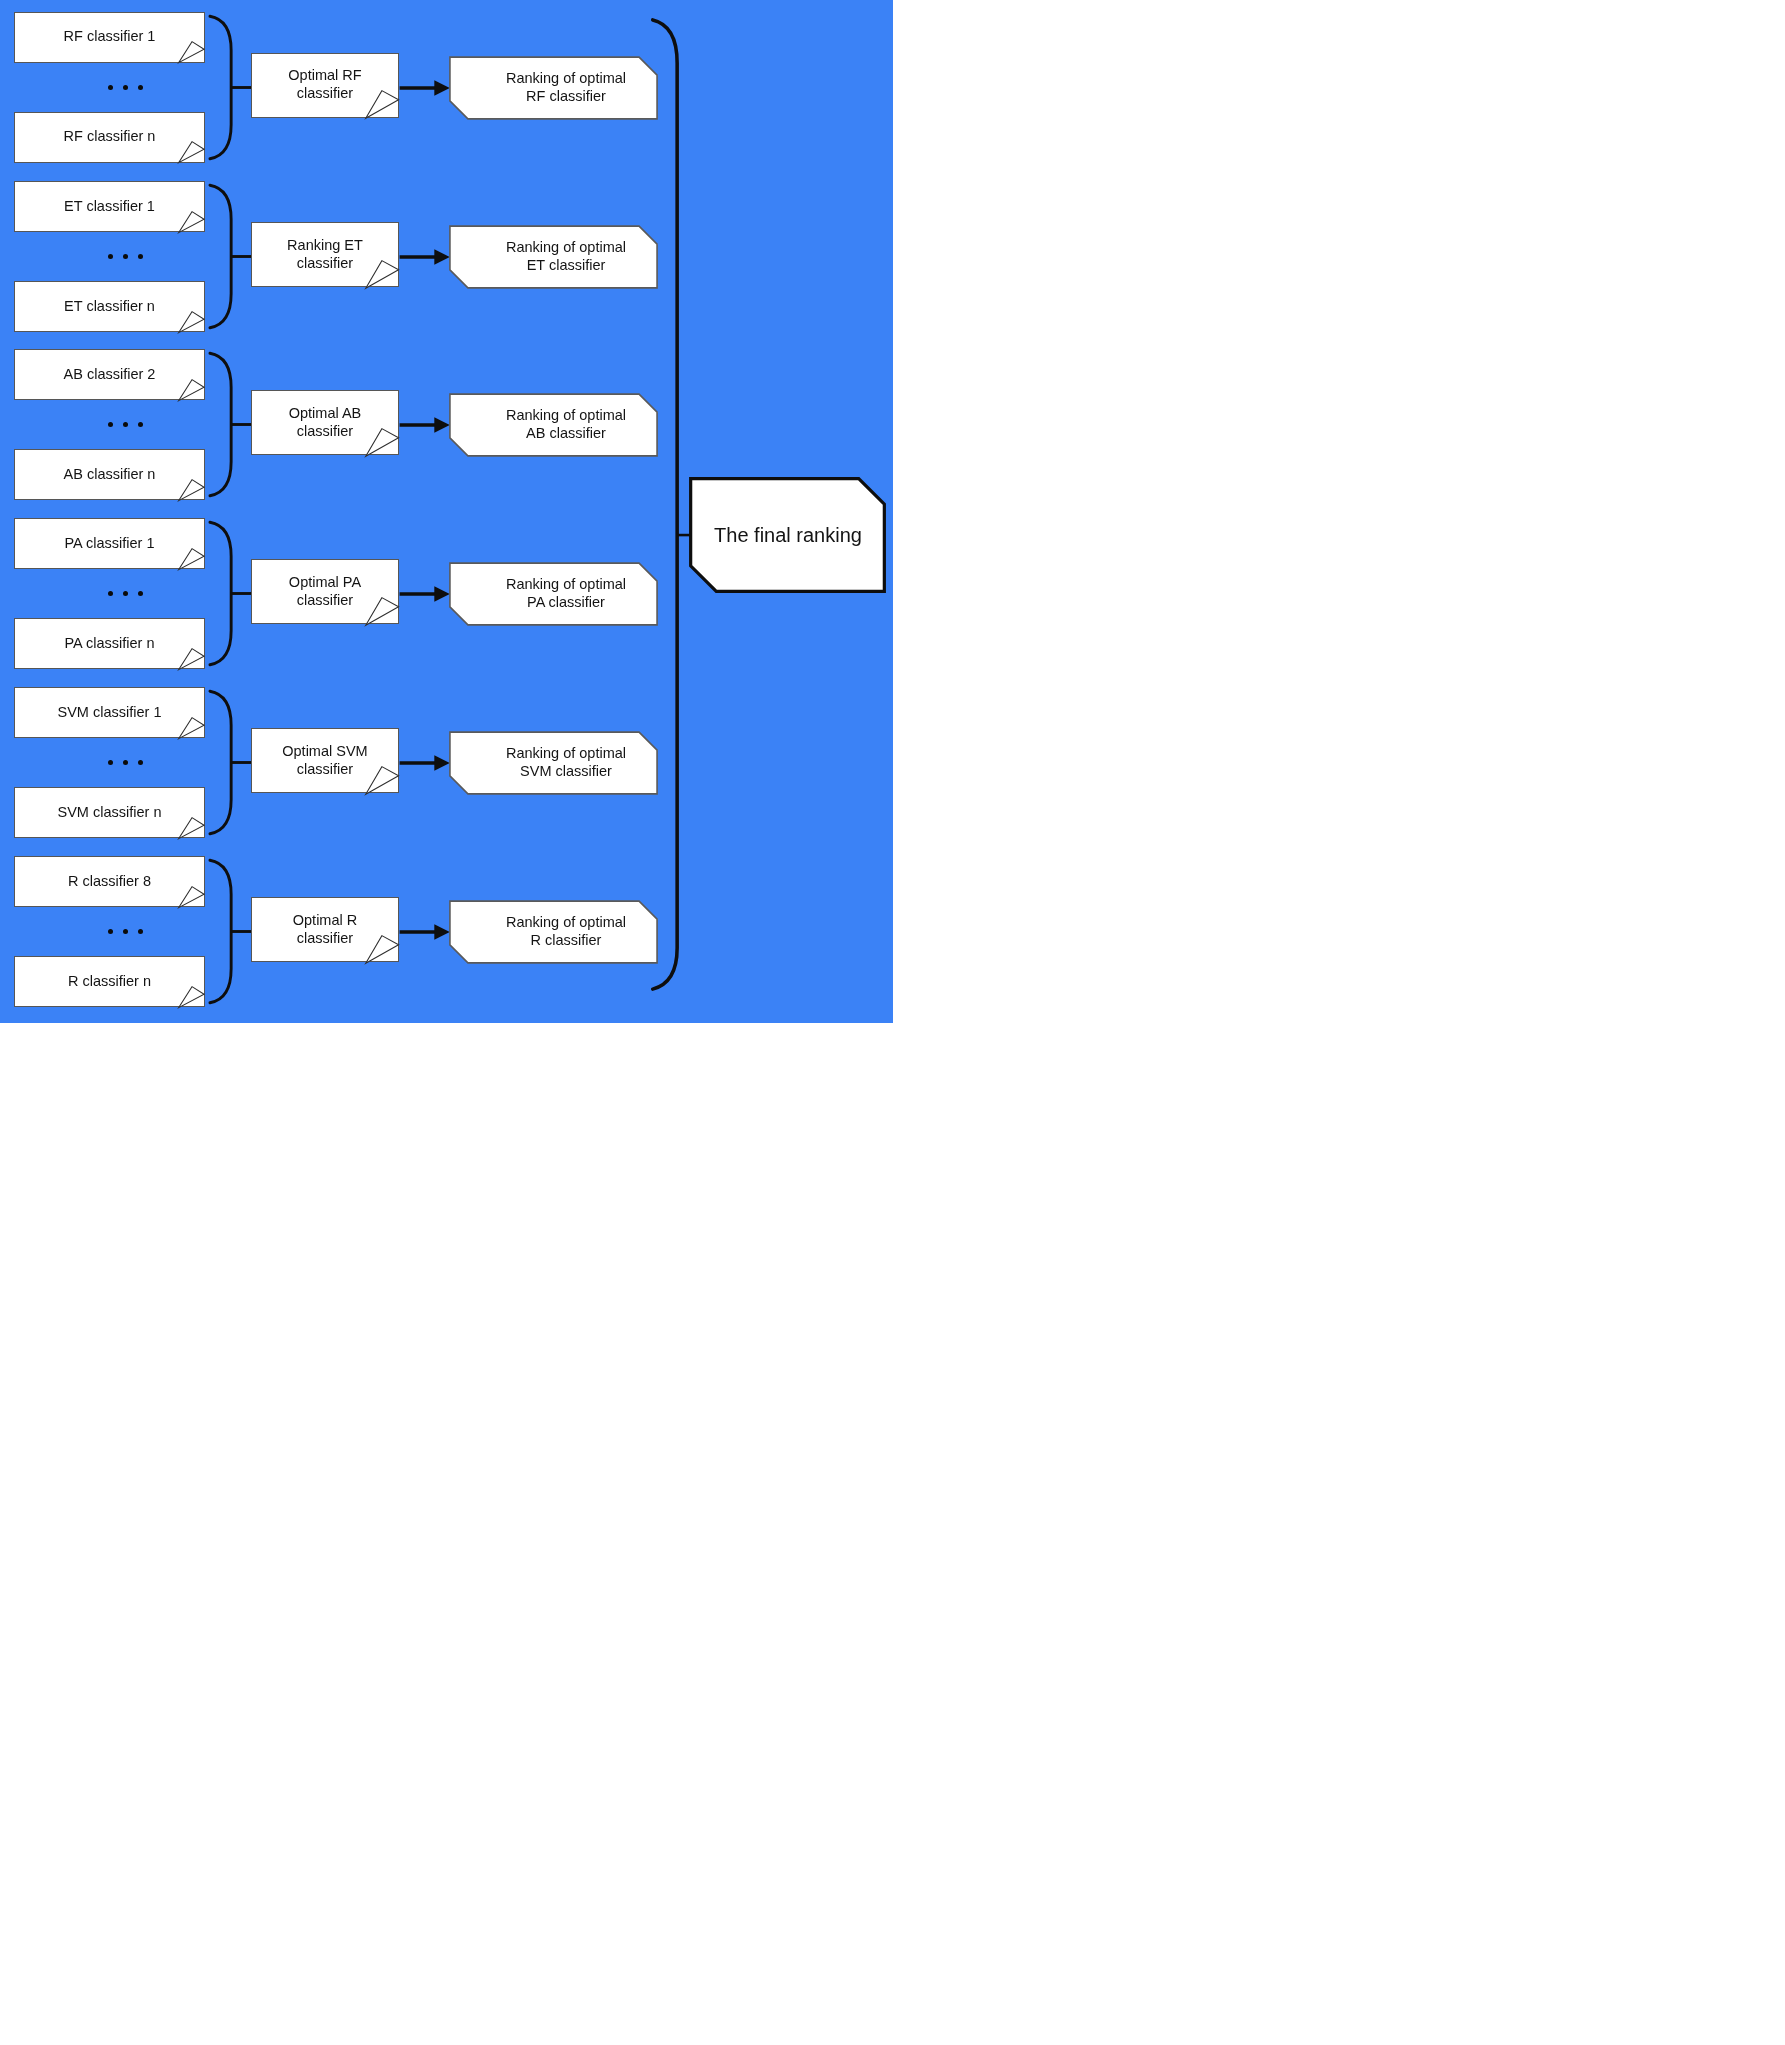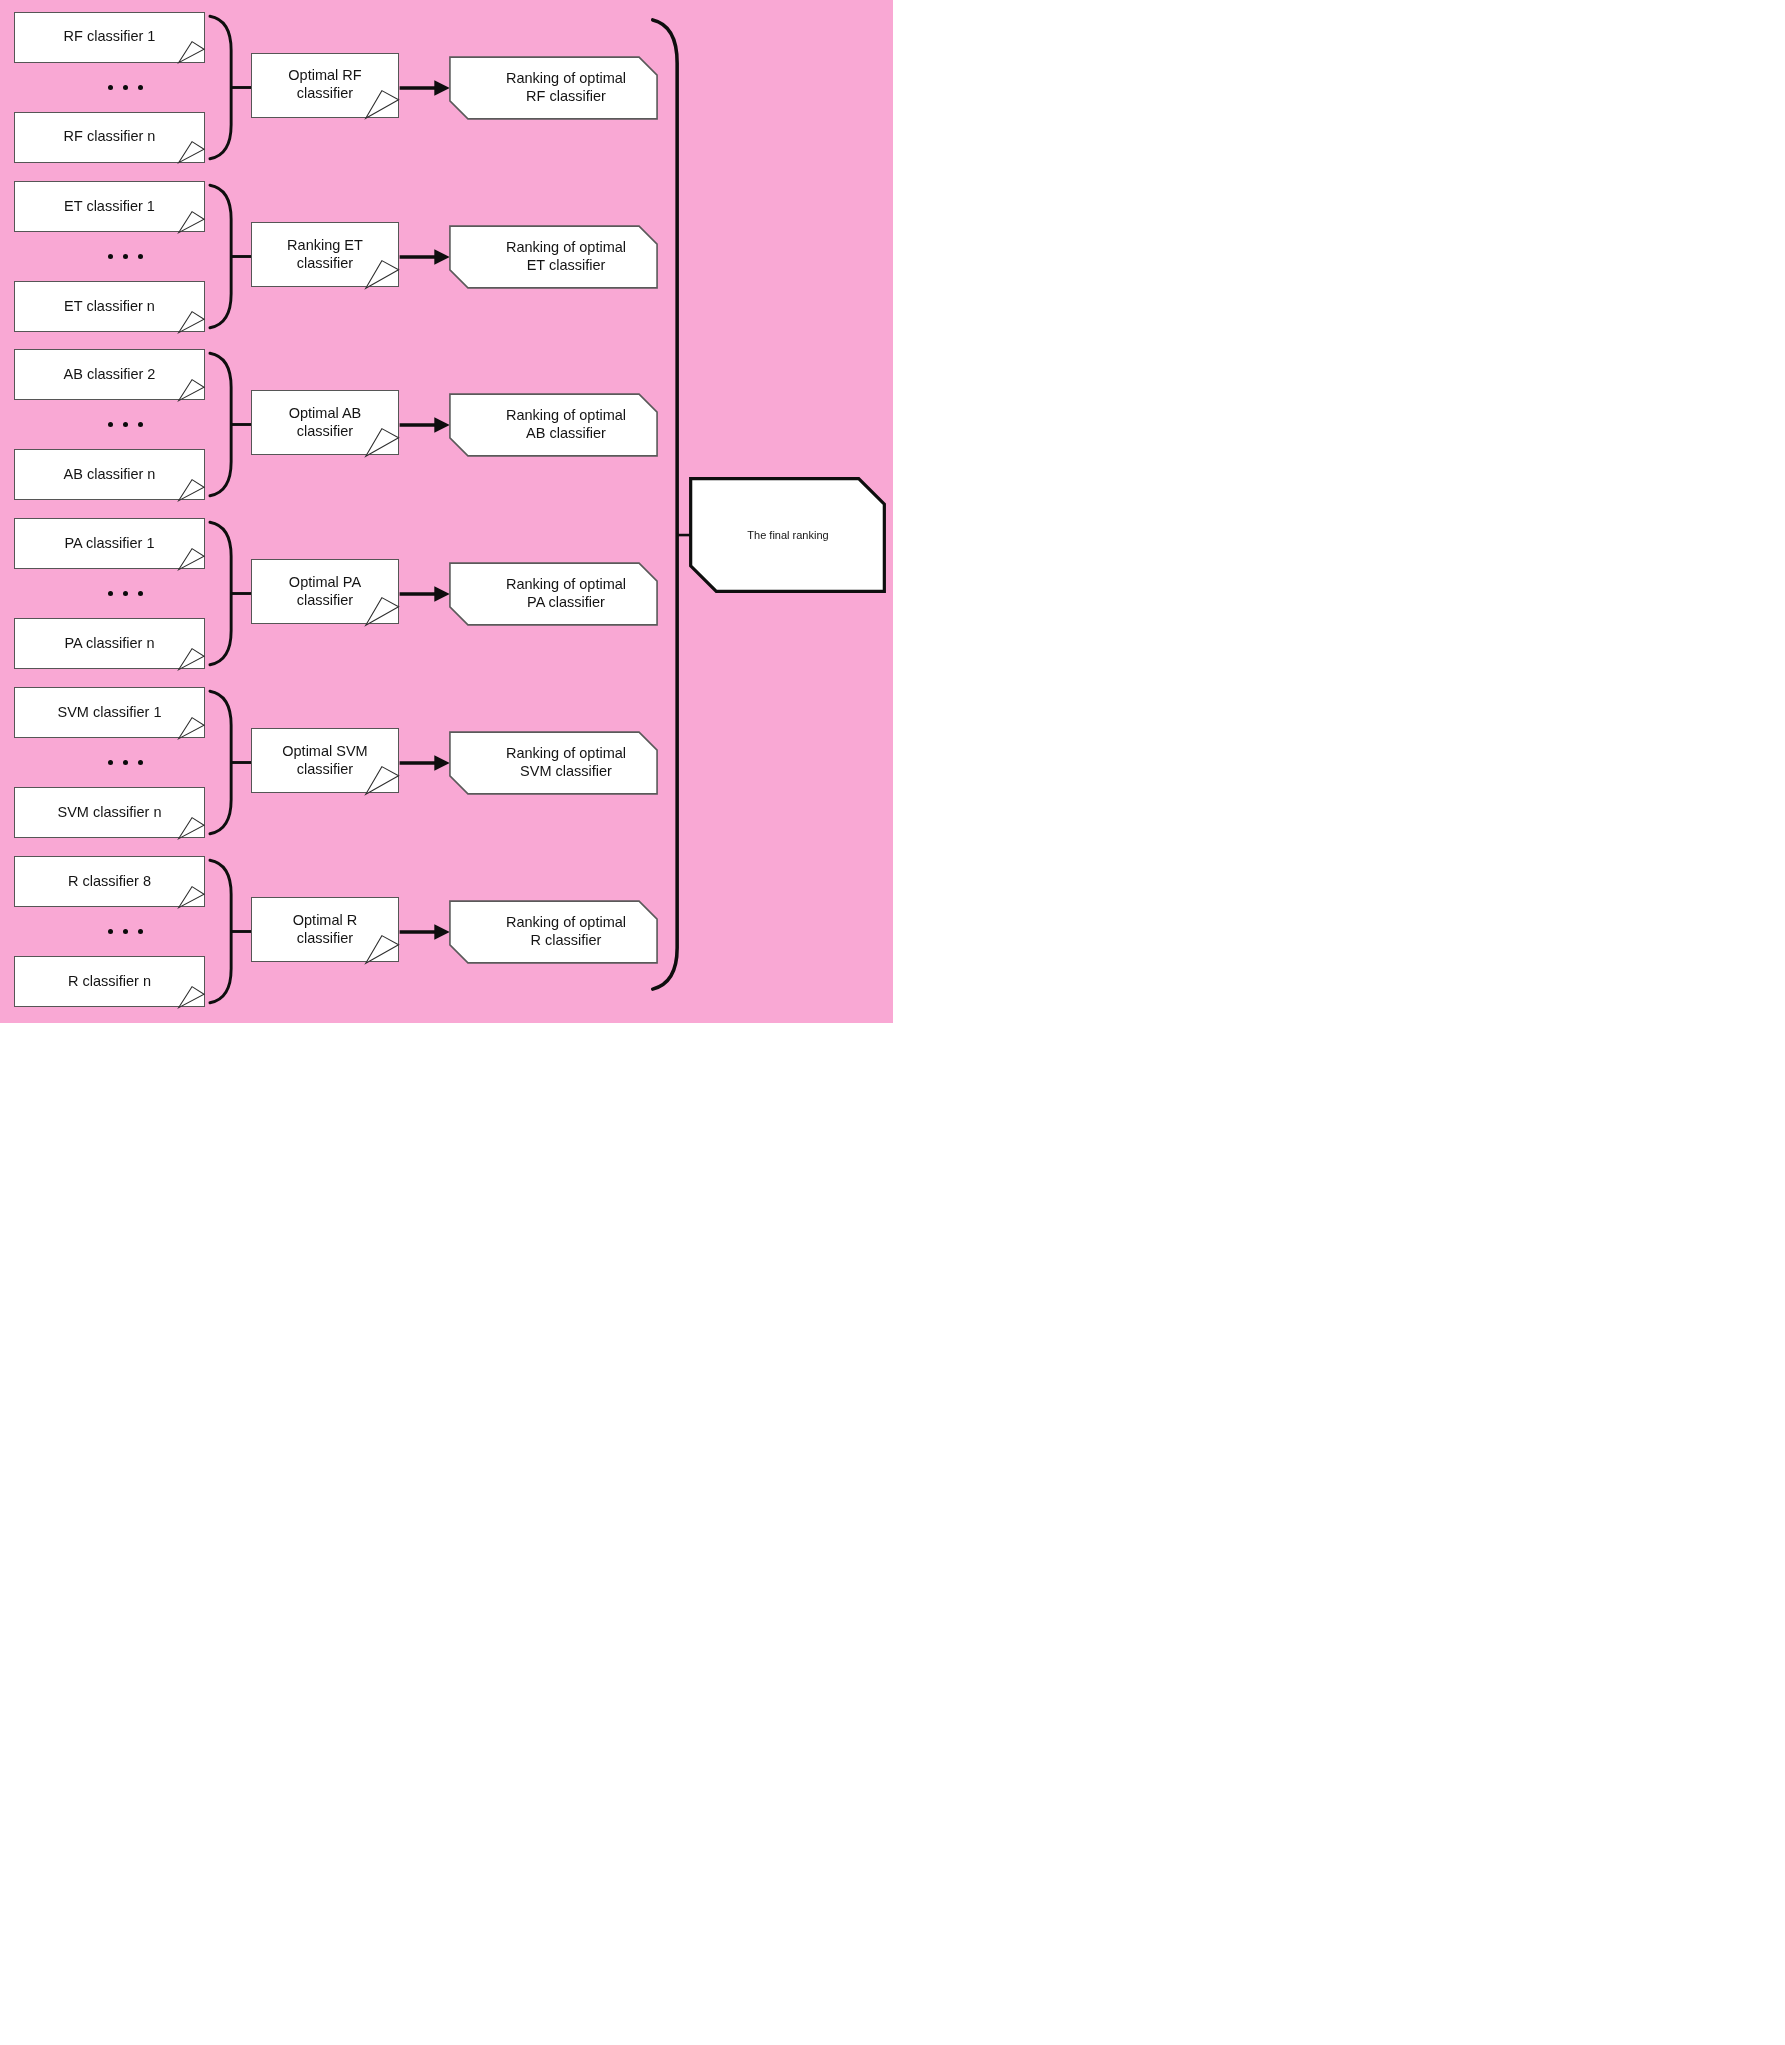--- a/index.html
+++ b/index.html
@@ -1,19 +1,19 @@
 <!DOCTYPE html>
 <html style="font-size:10.3px"><head>
 <meta charset="utf-8">
 <style>
   html,body{margin:0;padding:0;background:#ffffff;}
   .canvas{
     position:relative;
     width:893px;height:1023px;
-    background:#f9a8d4;
+    background:#3b82f6;
     font-family:"Liberation Sans", sans-serif;
     color:#141414;
     overflow:hidden;
   }
   .row{position:absolute;left:0;width:707px;height:152px;}
 
   
   .note-box{
     position:absolute;
     box-sizing:border-box;
@@ -26,21 +26,21 @@
   .optimal{left:251px;top:41px;width:148px;height:65px;border-width:1.6px;}
 
   .label{
     white-space:pre-line;
     text-align:center;
     font-size:14.5px;
     line-height:1.22;
     color:#141414;
     padding:0 3.9px;
   }
-  .final-label{font-size:11px;}
+  .final-label{font-size:20px;}
 
   .fold{position:absolute;overflow:visible;}
   .fold-sm{right:-1.9px;bottom:-2.6px;width:28px;height:23px;}
   .fold-lg{right:-1.9px;bottom:-3.2px;width:35px;height:29.6px;}
 
   .dots{
     position:absolute;left:39px;top:69px;width:173px;height:13px;
     display:flex;align-items:center;justify-content:center;gap:9.6px;
   }
   .dot{width:5.1px;height:5.1px;border-radius:50%;background:#0b0b0b;}

